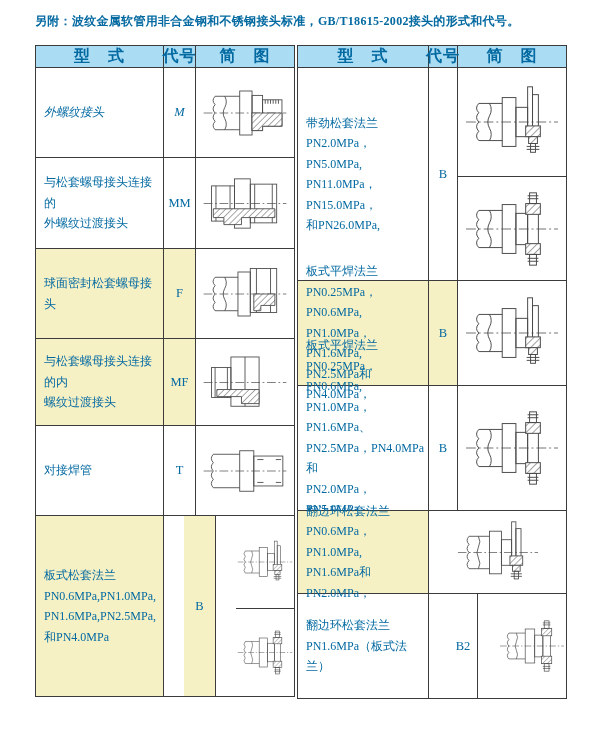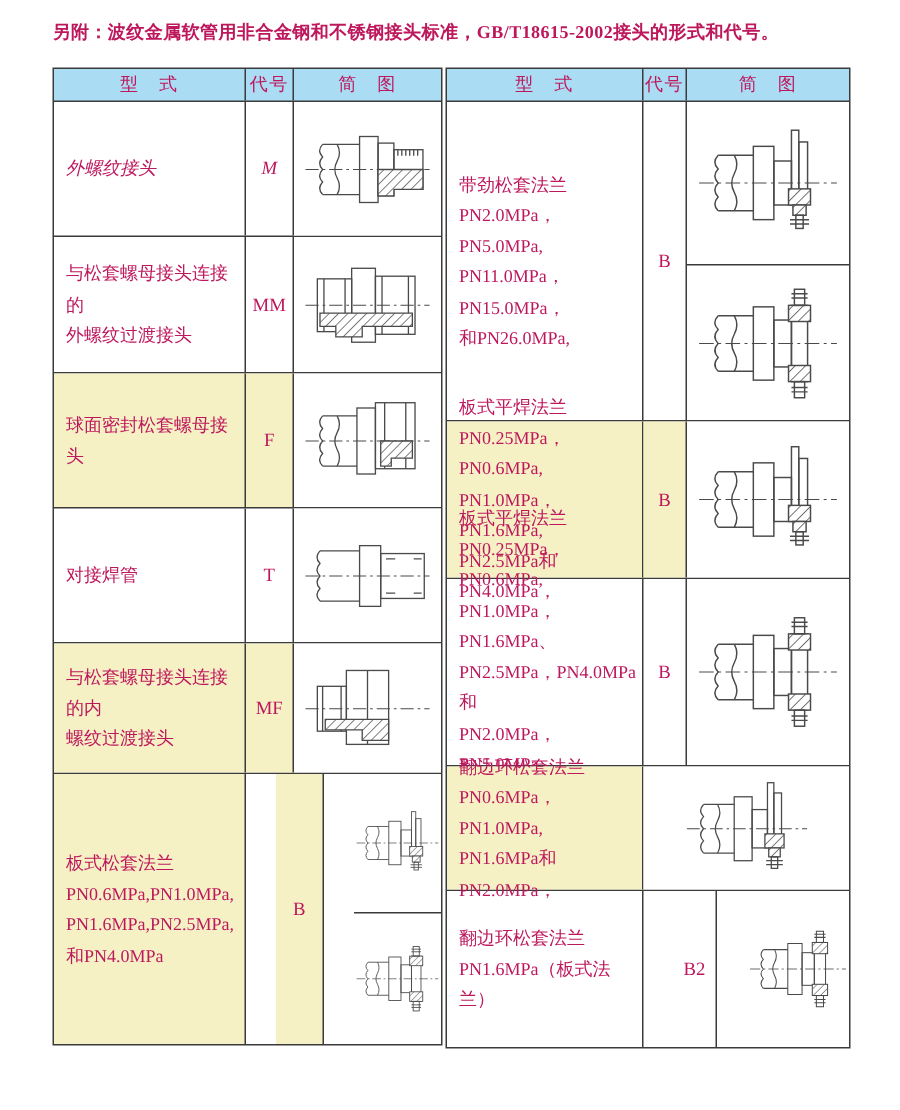--- a/index.html
+++ b/index.html
@@ -1,25 +1,25 @@
 <!DOCTYPE html>
 <html style="--blue: #aadcf3; --yellow: #f6f1c5; --border: #3b3b3b;"><head>
 <meta charset="utf-8">
 <style>
   html,body{margin:0;padding:0;}
   body{background:#ffffff;}
   .page{position:relative;width:600px;height:740px;background:#ffffff;overflow:hidden;
-        font-family:"Liberation Serif","DejaVu Serif",serif;color:#be185d;}
+        font-family:"Liberation Serif","DejaVu Serif",serif;color:#0369a1;}
   .doc-title{position:absolute;left:35px;top:13px;font-size:12px;font-weight:bold;
              letter-spacing:0.3px;white-space:nowrap;}
   .ftable{position:absolute;top:45px;border:1.5px solid var(--border);background:#fff;}
   #t-left{left:35px;width:258px;}
   #t-right{left:297px;width:268px;}
   .hdr{display:flex;height:22px;background:var(--blue);border-bottom:1.5px solid var(--border);
-       font-weight:normal;font-size:12px;box-sizing:border-box;}
+       font-weight:bold;font-size:16px;box-sizing:border-box;}
   .hc{display:flex;align-items:center;justify-content:center;box-sizing:border-box;height:100%;
       letter-spacing:1px;white-space:pre;}
   .bre{border-right:1px solid var(--border);}
   .row{display:flex;border-bottom:1px solid var(--border);box-sizing:border-box;}
   .row:last-child{border-bottom:none;gap:20px;}
   .c-type{box-sizing:border-box;border-right:1px solid var(--border);display:flex;align-items:center;
           padding:2px 2px 2px 8px;font-size:12px;line-height:20.5px;white-space:pre-line;}
   .c-code{box-sizing:border-box;border-right:1px solid var(--border);display:flex;align-items:center;
           justify-content:center;font-size:12.5px;}
   .c-sketch{flex:1;display:flex;flex-direction:column;background:#ffffff;min-width:0;}
@@ -118,57 +118,57 @@
                 <rect x="42" y="19" width="14" height="50"></rect>
                 <rect x="56" y="15" width="30" height="50"></rect>
                 <line x1="63" y1="15" x2="63" y2="65"></line>
                 <line x1="79" y1="15" x2="79" y2="65"></line>
                 <polygon points="60,44 84,44 84,57 68,57 68,63 60,63" fill="url(#hatch)"></polygon>
               </g>
             </svg>
           </div>
         </div>
       </div>
+      <div class="row" style="height: 87px;">
+        <div class="c-type hl" style="width: 128px;">与松套螺母接头连接的内
+螺纹过渡接头</div>
+        <div class="c-code hl" style="width: 32px;">MF</div>
+        <div class="c-sketch">
+          <div class="subsketch">
+            <svg width="88" height="79" viewBox="0 0 100 88" preserveAspectRatio="xMidYMid meet">
+              <g fill="none" stroke="#4a4a4a" stroke-width="1">
+                <line x1="3" y1="44" x2="97" y2="44" stroke-dasharray="10 3 2 3" stroke-width="0.8"></line>
+                <rect x="12" y="27" width="22" height="34"></rect>
+                <line x1="16" y1="27" x2="16" y2="61"></line>
+                <line x1="30" y1="27" x2="30" y2="61"></line>
+                <rect x="34" y="15" width="32" height="56"></rect>
+                <line x1="50" y1="15" x2="50" y2="71"></line>
+                <polygon points="18,52 66,52 66,68 46,68 46,60 18,60" fill="url(#hatch)"></polygon>
+              </g>
+            </svg>
+          </div>
+        </div>
+      </div>
       <div class="row" style="height: 90px;">
         <div class="c-type" style="width: 128px;">对接焊管</div>
         <div class="c-code" style="width: 32px;">T</div>
         <div class="c-sketch">
           <div class="subsketch">
             <svg width="88" height="82" viewBox="0 0 100 88" preserveAspectRatio="xMidYMid meet">
               <g fill="none" stroke="#4a4a4a" stroke-width="1">
                 <line x1="3" y1="44" x2="97" y2="44" stroke-dasharray="10 3 2 3" stroke-width="0.8"></line>
                 <path d="M14 25 q-4.5 4.8 0 9.5 q-4.5 4.8 0 9.5 q-4.5 4.8 0 9.5 q-4.5 4.8 0 9.5"></path>
                 <line x1="14" y1="25" x2="44" y2="25"></line>
                 <line x1="14" y1="63" x2="44" y2="63"></line>
                 <rect x="44" y="21" width="16" height="46"></rect>
                 <rect x="60" y="27" width="33" height="34"></rect>
                 <line x1="64" y1="31" x2="71" y2="31"></line>
                 <line x1="64" y1="57" x2="71" y2="57"></line>
                 <line x1="85" y1="31" x2="91" y2="31"></line>
                 <line x1="85" y1="57" x2="91" y2="57"></line>
-              </g>
-            </svg>
-          </div>
-        </div>
-      </div>
-      <div class="row" style="height: 87px;">
-        <div class="c-type hl" style="width: 128px;">与松套螺母接头连接的内
-螺纹过渡接头</div>
-        <div class="c-code hl" style="width: 32px;">MF</div>
-        <div class="c-sketch">
-          <div class="subsketch">
-            <svg width="88" height="79" viewBox="0 0 100 88" preserveAspectRatio="xMidYMid meet">
-              <g fill="none" stroke="#4a4a4a" stroke-width="1">
-                <line x1="3" y1="44" x2="97" y2="44" stroke-dasharray="10 3 2 3" stroke-width="0.8"></line>
-                <rect x="12" y="27" width="22" height="34"></rect>
-                <line x1="16" y1="27" x2="16" y2="61"></line>
-                <line x1="30" y1="27" x2="30" y2="61"></line>
-                <rect x="34" y="15" width="32" height="56"></rect>
-                <line x1="50" y1="15" x2="50" y2="71"></line>
-                <polygon points="18,52 66,52 66,68 46,68 46,60 18,60" fill="url(#hatch)"></polygon>
               </g>
             </svg>
           </div>
         </div>
       </div>
       <div class="row" style="height: 180px;">
         <div class="c-type hl" style="width: 128px;">板式松套法兰
 PN0.6MPa,PN1.0MPa,
 PN1.6MPa,PN2.5MPa,
 和PN4.0MPa</div>

